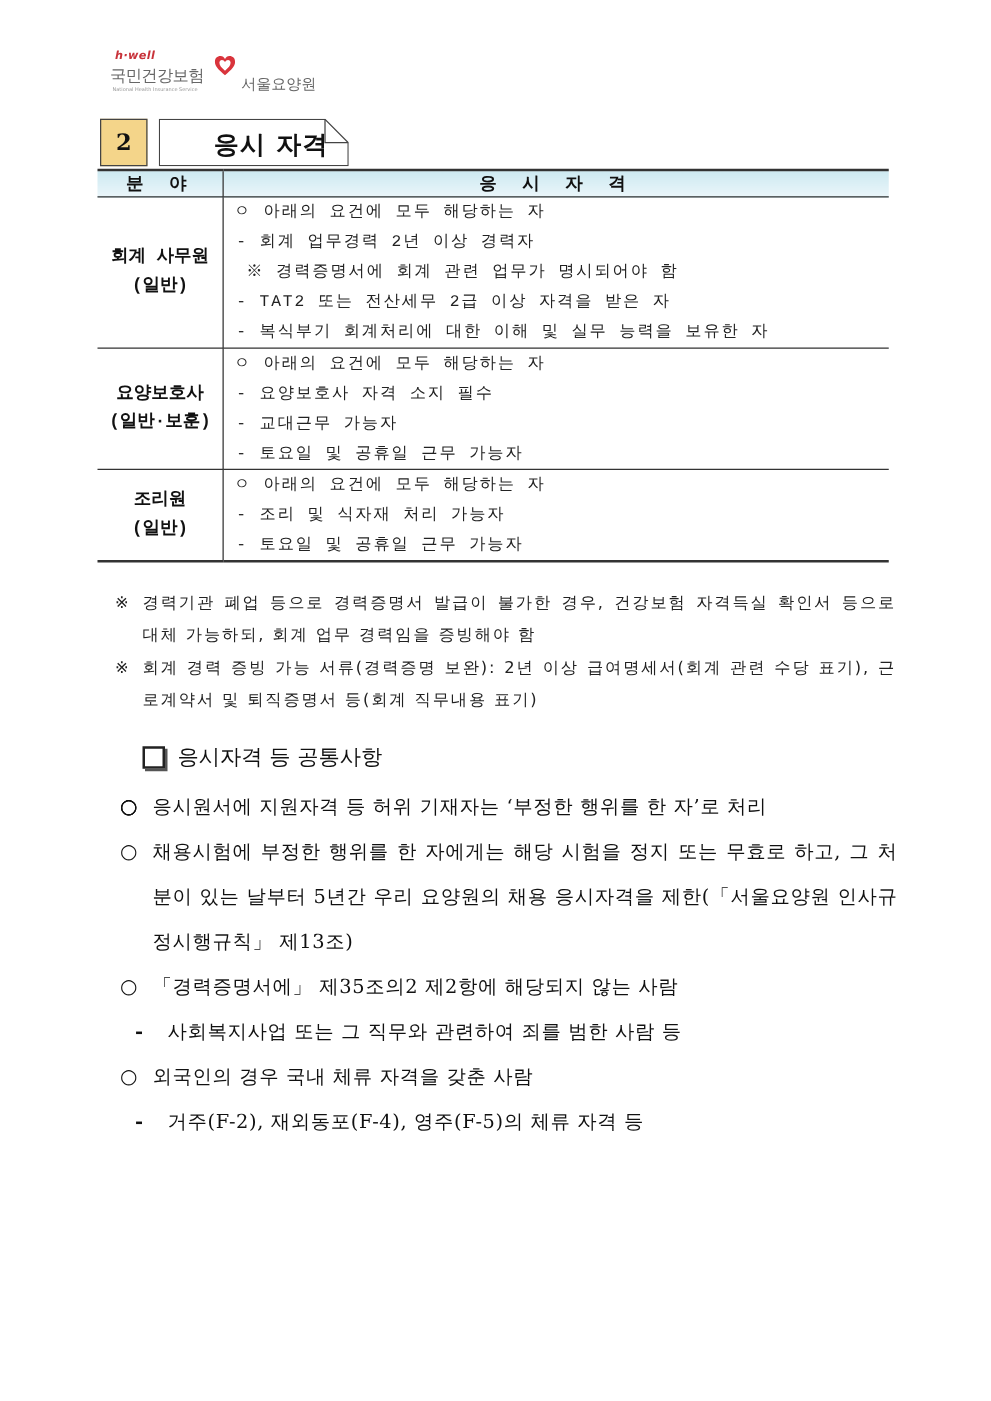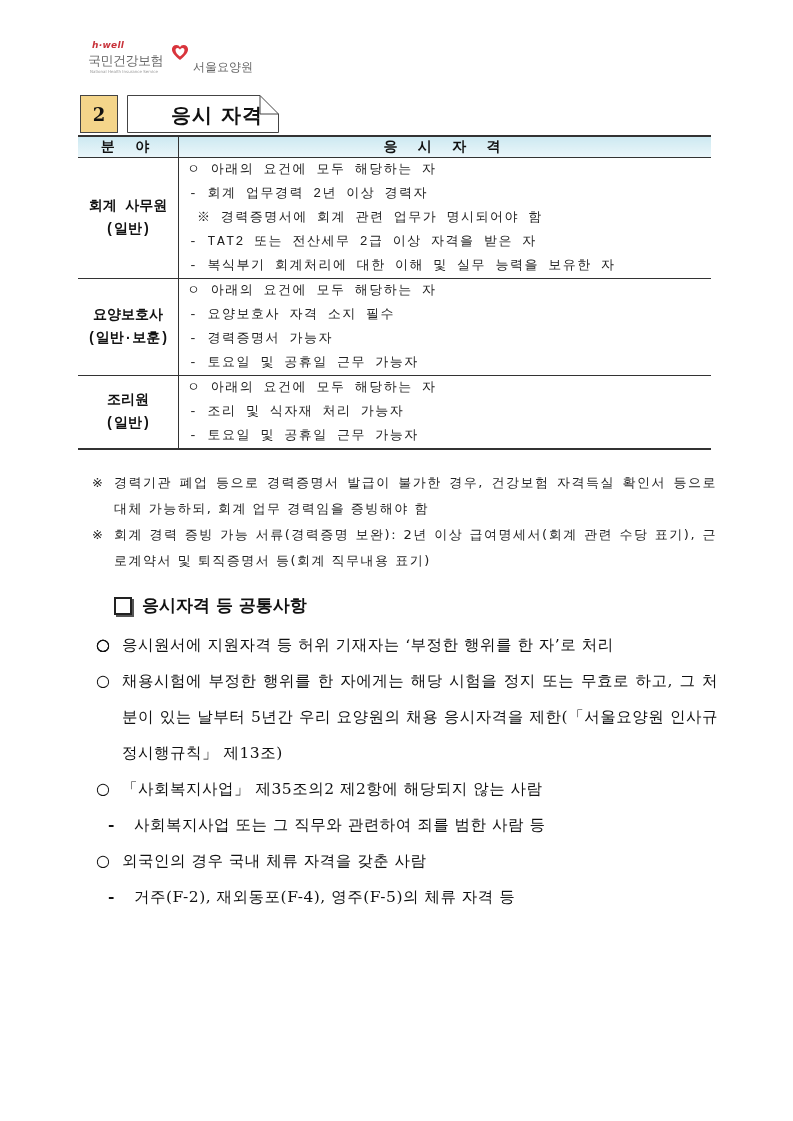--- a/index.html
+++ b/index.html
@@ -36,21 +36,21 @@
     .req-line.l2 { padding-left: 10px; }
     .req-line.l3 { padding-left: 18px; }
     .row-last td { border-bottom: 2px solid #333; }
 
     
     .notes { position: absolute; left: 92px; top: 470px; width: 625px; font-size: 13px; color: #222; letter-spacing: 1.5px; }
     .note { position: relative; padding-left: 22px; line-height: 26px; margin-bottom: 0; text-align: justify; }
     .note .mark { position: absolute; left: 0; top: 0; }
 
     
-    .common-title { position: absolute; left: 86px; top: 594px; font-size: 17px; font-weight: bold; display: flex; align-items: center; padding-left: 28px; }
+    .common-title { position: absolute; left: 86px; top: 594px; font-size: 17px; font-weight: normal; display: flex; align-items: center; padding-left: 28px; }
     .common-title .box { width: 14px; height: 14px; border: 2px solid #222; box-shadow: 2px 2px 0 #555; margin-right: 10px; }
     .common { position: absolute; left: 96px; top: 627px; width: 622px; font-family: "DejaVu Serif", serif; font-size: 15.5px; color: #111; }
     .c-item { position: relative; padding-left: 26px; line-height: 36px; text-align: justify; letter-spacing: 0.5px; }
     .c-item .bullet { position: absolute; left: 0; top: 0; font-family: "DejaVu Sans", sans-serif; font-size: 16px; }
     .c-sub { position: relative; padding-left: 38px; line-height: 36px; letter-spacing: 0.5px; }
     .c-sub .dash { position: absolute; left: 12px; top: 0; font-weight: bold; }
   </style>
 </head>
 <body>
 
@@ -96,21 +96,21 @@
       </td>
     </tr>
     <tr>
       <td class="field">
         <div>요양보호사</div>
         <div>(일반·보훈)</div>
       </td>
       <td class="reqs">
         <div class="req-line l1">ㅇ 아래의 요건에 모두 해당하는 자</div>
         <div class="req-line l2">- 요양보호사 자격 소지 필수</div>
-        <div class="req-line l2">- 경력증명서 가능자</div>
+        <div class="req-line l2">- 교대근무 가능자</div>
         <div class="req-line l2">- 토요일 및 공휴일 근무 가능자</div>
       </td>
     </tr>
     <tr class="row-last">
       <td class="field">
         <div>조리원</div>
         <div>(일반)</div>
       </td>
       <td class="reqs">
         <div class="req-line l1">ㅇ 아래의 요건에 모두 해당하는 자</div>
@@ -147,21 +147,21 @@
   <div class="c-item">
     <span class="bullet">○</span>
     <span>응시원서에 지원자격 등 허위 기재자는 ‘부정한 행위를 한 자’로 처리</span>
   </div>
   <div class="c-item">
     <span class="bullet">○</span>
     <span>채용시험에 부정한 행위를 한 자에게는 해당 시험을 정지 또는 무효로 하고, 그 처분이 있는 날부터 5년간 우리 요양원의 채용 응시자격을 제한(「서울요양원 인사규정시행규칙」 제13조)</span>
   </div>
   <div class="c-item">
     <span class="bullet">○</span>
-    <span>「사회복지사업」 제35조의2 제2항에 해당되지 않는 사람</span>
+    <span>「경력증명서에」 제35조의2 제2항에 해당되지 않는 사람</span>
   </div>
   <div class="c-sub">
     <span class="dash">-</span>
     <span>사회복지사업 또는 그 직무와 관련하여 죄를 범한 사람 등</span>
   </div>
   <div class="c-item">
     <span class="bullet">○</span>
     <span>외국인의 경우 국내 체류 자격을 갖춘 사람</span>
   </div>
   <div class="c-sub">

